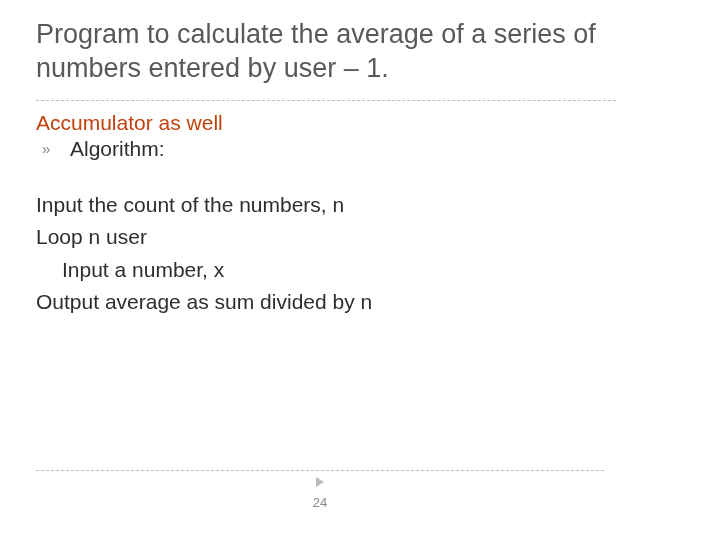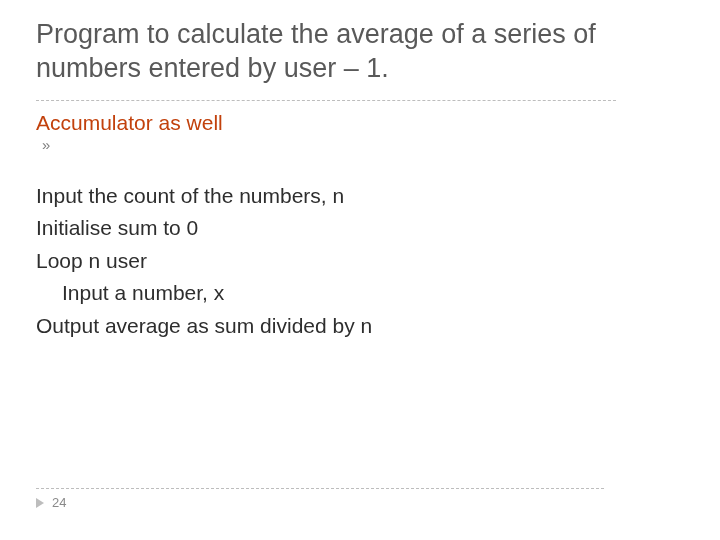--- a/index.html
+++ b/index.html
@@ -7,41 +7,41 @@
   .slide { width: 640px; height: 540px; position: relative; padding: 18px 24px 0 36px; }
   .title { font-size: 27px; line-height: 1.25; color: #595959; font-weight: 400; padding-bottom: 8px; }
   .hr-dashed { border: none; border-top: 1.5px dashed #bdbdbd; margin: 6px 0 10px 0; }
   .intro { font-size: 21px; color: #c2410c; margin-bottom: 2px; }
   .bullet-row { display: flex; align-items: center; gap: 10px; font-size: 21px; color: #2e2e2e; margin-left: 6px; margin-bottom: 28px; }
   .bullet-row .arrows { color: #808080; font-size: 15px; letter-spacing: -4px; line-height: 1; display: inline-block; width: 18px; text-align: left; }
   .algo { font-size: 21px; color: #2e2e2e; line-height: 1.55; }
   .algo .indent { padding-left: 26px; }
   .footer { position: absolute; left: 36px; right: 36px; bottom: 30px; }
   .footer .hr-dashed { margin: 0 0 6px 0; }
-  .page-row { display: flex; align-items: center; gap: 8px; }
+  .page-row { display: flex; align-items: center; gap: 8px; flex-direction: column; }
   .page-row .tri { width: 0; height: 0; border-top: 5px solid transparent; border-bottom: 5px solid transparent; border-left: 8px solid #bdbdbd; }
   .page-row .num { font-size: 13px; color: #8a8a8a; }
 </style>
 </head>
 <body>
 
 <div class="slide">
 
   <div class="title">Program to calculate the average of a series of numbers entered by user – 1.</div>
   <hr class="hr-dashed">
 
   <div class="intro">Accumulator as well</div>
 
   <div class="bullet-row">
     <span class="arrows">»</span>
+    <span>Algorithm:</span>
   </div>
 
   <div class="algo">
     <div>Input the count of the numbers, n</div>
-    <div>Initialise sum to 0</div>
     <div>Loop n user</div>
     <div class="indent">Input a number, x</div>
     <div>Output average as sum divided by n</div>
   </div>
 
   <div class="footer">
     <hr class="hr-dashed">
     <div class="page-row">
       <div class="tri"></div>
       <div class="num">24</div>

